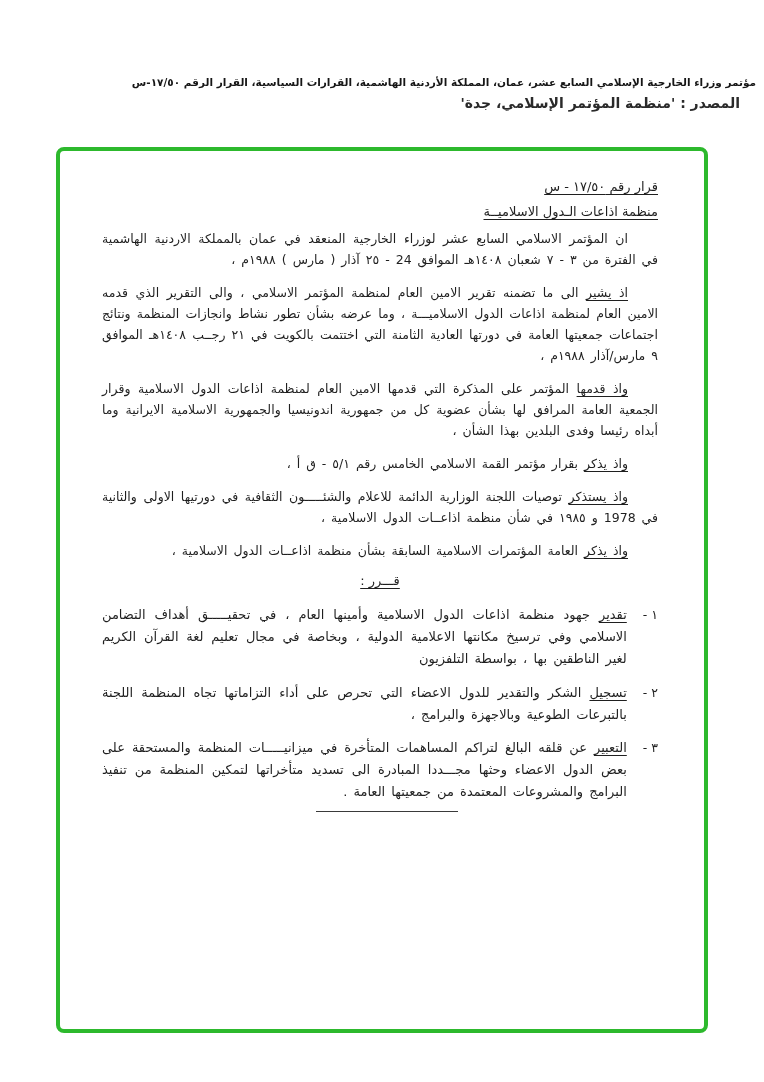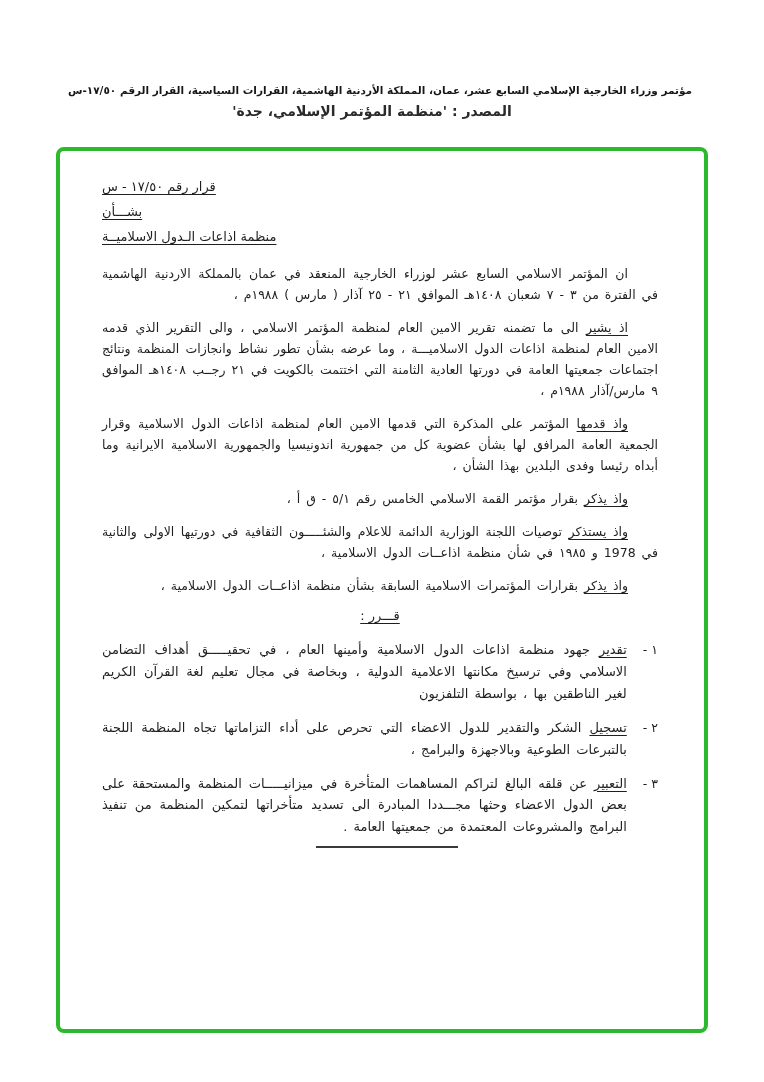--- a/index.html
+++ b/index.html
@@ -8,34 +8,34 @@
   .page {
     position: relative;
     width: 764px; height: 1082px;
     background: #ffffff;
     font-family: "DejaVu Sans", sans-serif;
     color: var(--ink);
     direction: rtl;
     overflow: hidden;
     margin: 0 auto;
   }
-  .top-header { position: absolute; top: 84px; right: 8px; left: 4px; text-align: center; }
+  .top-header { position: absolute; top: 76px; right: 8px; left: 4px; text-align: right; }
   .header-line1 { font-size: 10.5px; font-weight: bold; white-space: nowrap; letter-spacing: 0; color: #161616; }
   .header-line2 { font-size: 14px; font-weight: bold; margin-top: 7px; margin-right: 16px; color: #2a2a2a; }
   .green-box {
     position: absolute;
     top: 147px; right: 56px;
     width: 652px; height: 886px;
     border: 4px solid var(--frame-green);
     border-radius: 8px;
     padding: 26px 46px 14px 42px;
     overflow: hidden;
     background: #ffffff;
   }
-  .title-block { text-align: left; margin-bottom: 16px; }
+  .title-block { text-align: right; margin-bottom: 6px; }
   .title { font-size: 13px; line-height: 1.55; margin-bottom: 5px; }
   .u { text-decoration: underline; text-underline-offset: 3px; }
   .para {
     font-size: 12.5px;
     line-height: 1.68;
     text-align: justify;
     text-indent: 30px;
     margin-bottom: 12px;
     word-spacing: 2px;
   }
@@ -53,35 +53,34 @@
 
   <div class="top-header">
     <div class="header-line1">مؤتمر وزراء الخارجية الإسلامي السابع عشر، عمان، المملكة الأردنية الهاشمية، القرارات السياسية، القرار الرقم ١٧/٥٠-س</div>
     <div class="header-line2">المصدر : 'منظمة المؤتمر الإسلامي، جدة'</div>
   </div>
 
   <div class="green-box">
 
     <div class="title-block">
       <div class="title u">قرار رقم ١٧/٥٠ - س</div>
-      <div class="title u">بشـــأن</div>
       <div class="title u">منظمة اذاعات الـدول الاسلاميــة</div>
     </div>
 
-    <p class="para"><span>ان المؤتمر الاسلامي السابع عشر لوزراء الخارجية المنعقد في عمان بالمملكة الاردنية الهاشمية في الفترة من ٣ - ٧ شعبان ١٤٠٨هـ الموافق ٢١ - ٢٥ آذار ( مارس ) ١٩٨٨م ،</span></p>
+    <p class="para"><span>ان المؤتمر الاسلامي السابع عشر لوزراء الخارجية المنعقد في عمان بالمملكة الاردنية الهاشمية في الفترة من ٣ - ٧ شعبان ١٤٠٨هـ الموافق 24 - ٢٥ آذار ( مارس ) ١٩٨٨م ،</span></p>
 
     <p class="para"><span class="u">اذ يشير</span><span> الى ما تضمنه تقرير الامين العام لمنظمة المؤتمر الاسلامي ، والى التقرير الذي قدمه الامين العام لمنظمة اذاعات الدول الاسلاميـــة ، وما عرضه بشأن تطور نشاط وانجازات المنظمة ونتائج اجتماعات جمعيتها العامة في دورتها العادية الثامنة التي اختتمت بالكويت في ٢١ رجــب ١٤٠٨هـ الموافق ٩ مارس/آذار ١٩٨٨م ،</span></p>
 
     <p class="para"><span class="u">واذ قدمها</span><span> المؤتمر على المذكرة التي قدمها الامين العام لمنظمة اذاعات الدول الاسلامية وقرار الجمعية العامة المرافق لها بشأن عضوية كل من جمهورية اندونيسيا والجمهورية الاسلامية الايرانية وما أبداه رئيسا وفدى البلدين بهذا الشأن ،</span></p>
 
     <p class="para single"><span class="u">واذ يذكر</span><span> بقرار مؤتمر القمة الاسلامي الخامس رقم ٥/١ - ق أ ،</span></p>
 
     <p class="para"><span class="u">واذ يستذكر</span><span> توصيات اللجنة الوزارية الدائمة للاعلام والشئـــــون الثقافية في دورتيها الاولى والثانية في 1978 و ١٩٨٥ في شأن منظمة اذاعــات الدول الاسلامية ،</span></p>
 
-    <p class="para"><span class="u">واذ يذكر</span><span> بقرارات المؤتمرات الاسلامية السابقة بشأن منظمة اذاعــات الدول الاسلامية ،</span></p>
+    <p class="para"><span class="u">واذ يذكر</span><span> العامة المؤتمرات الاسلامية السابقة بشأن منظمة اذاعــات الدول الاسلامية ،</span></p>
 
     <div class="decides u">قـــرر :</div>
 
     <div class="item">
       <span class="num">١ -</span>
       <p class="item-text"><span class="u">تقدير</span><span> جهود منظمة اذاعات الدول الاسلامية وأمينها العام ، في تحقيـــــق أهداف التضامن الاسلامي وفي ترسيخ مكانتها الاعلامية الدولية ، وبخاصة في مجال تعليم لغة القرآن الكريم لغير الناطقين بها ، بواسطة التلفزيون</span></p>
     </div>
 
     <div class="item">
       <span class="num">٢ -</span>

